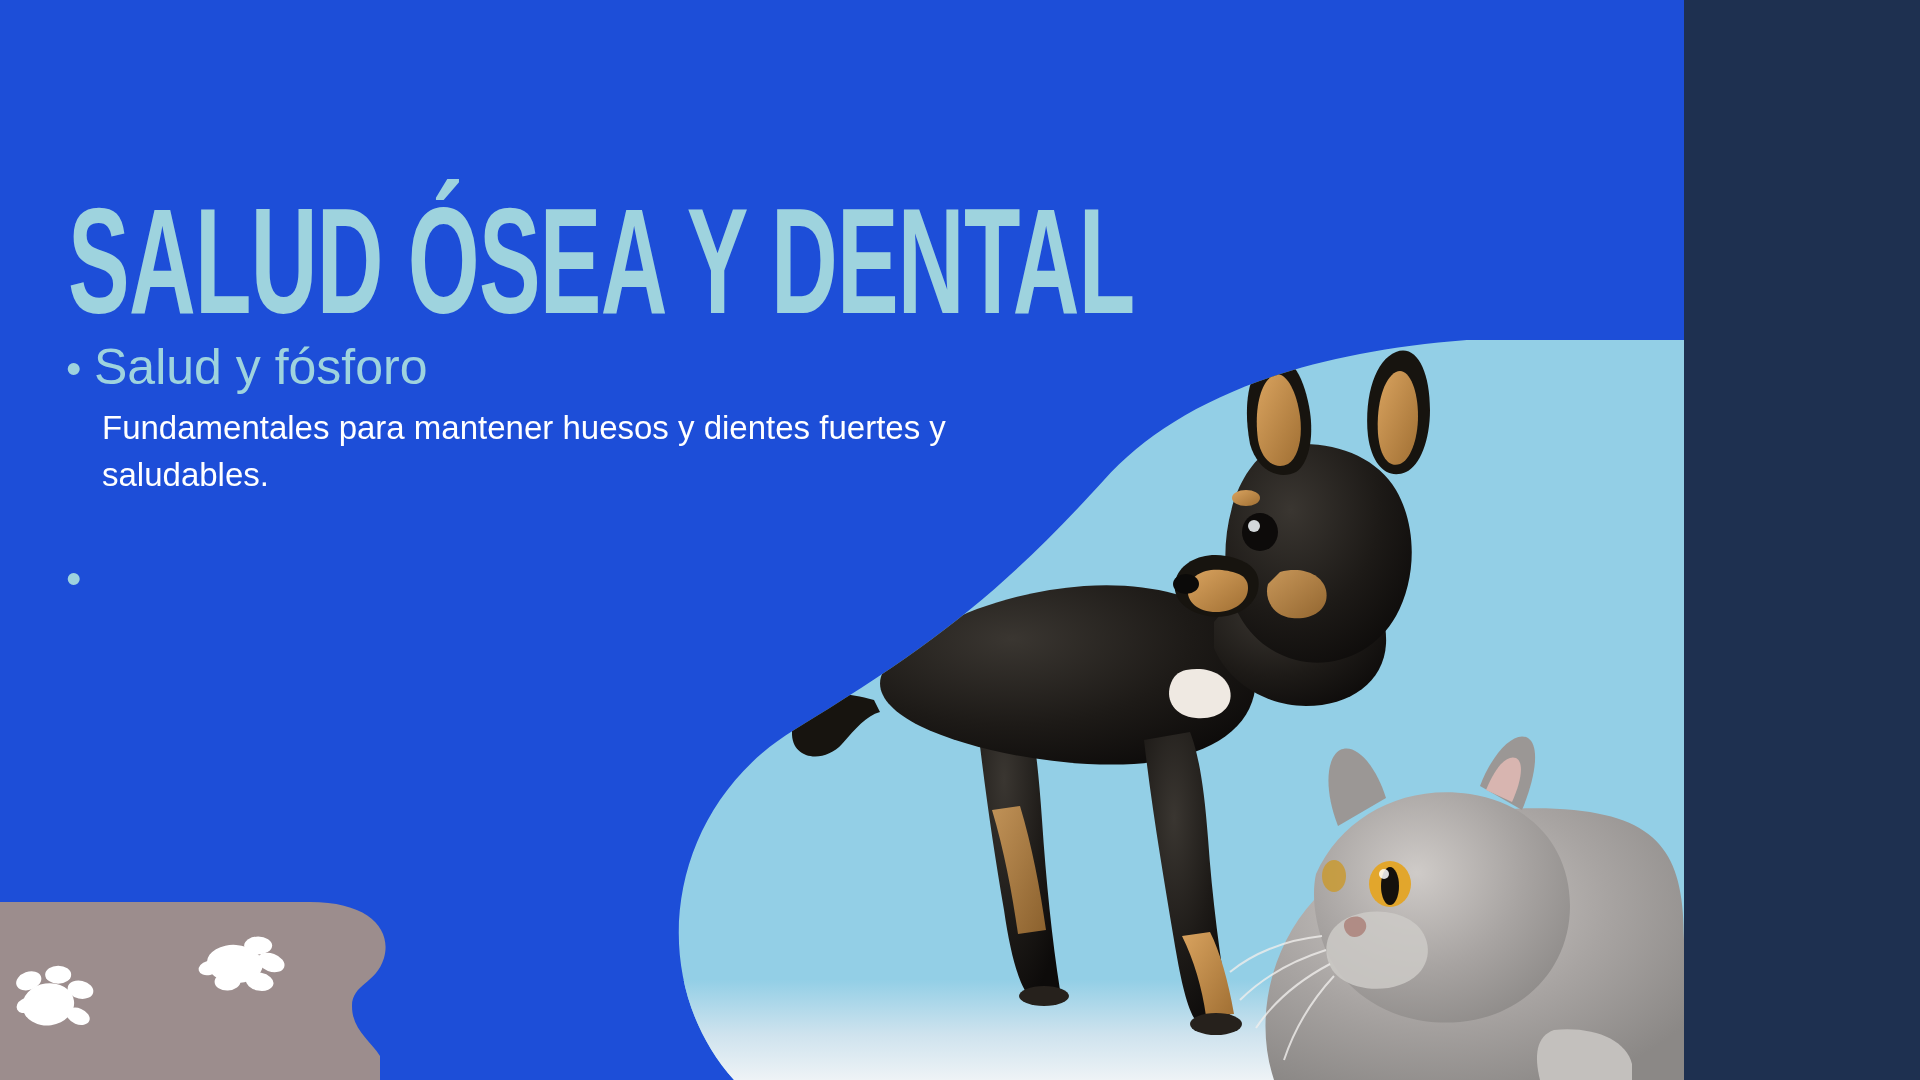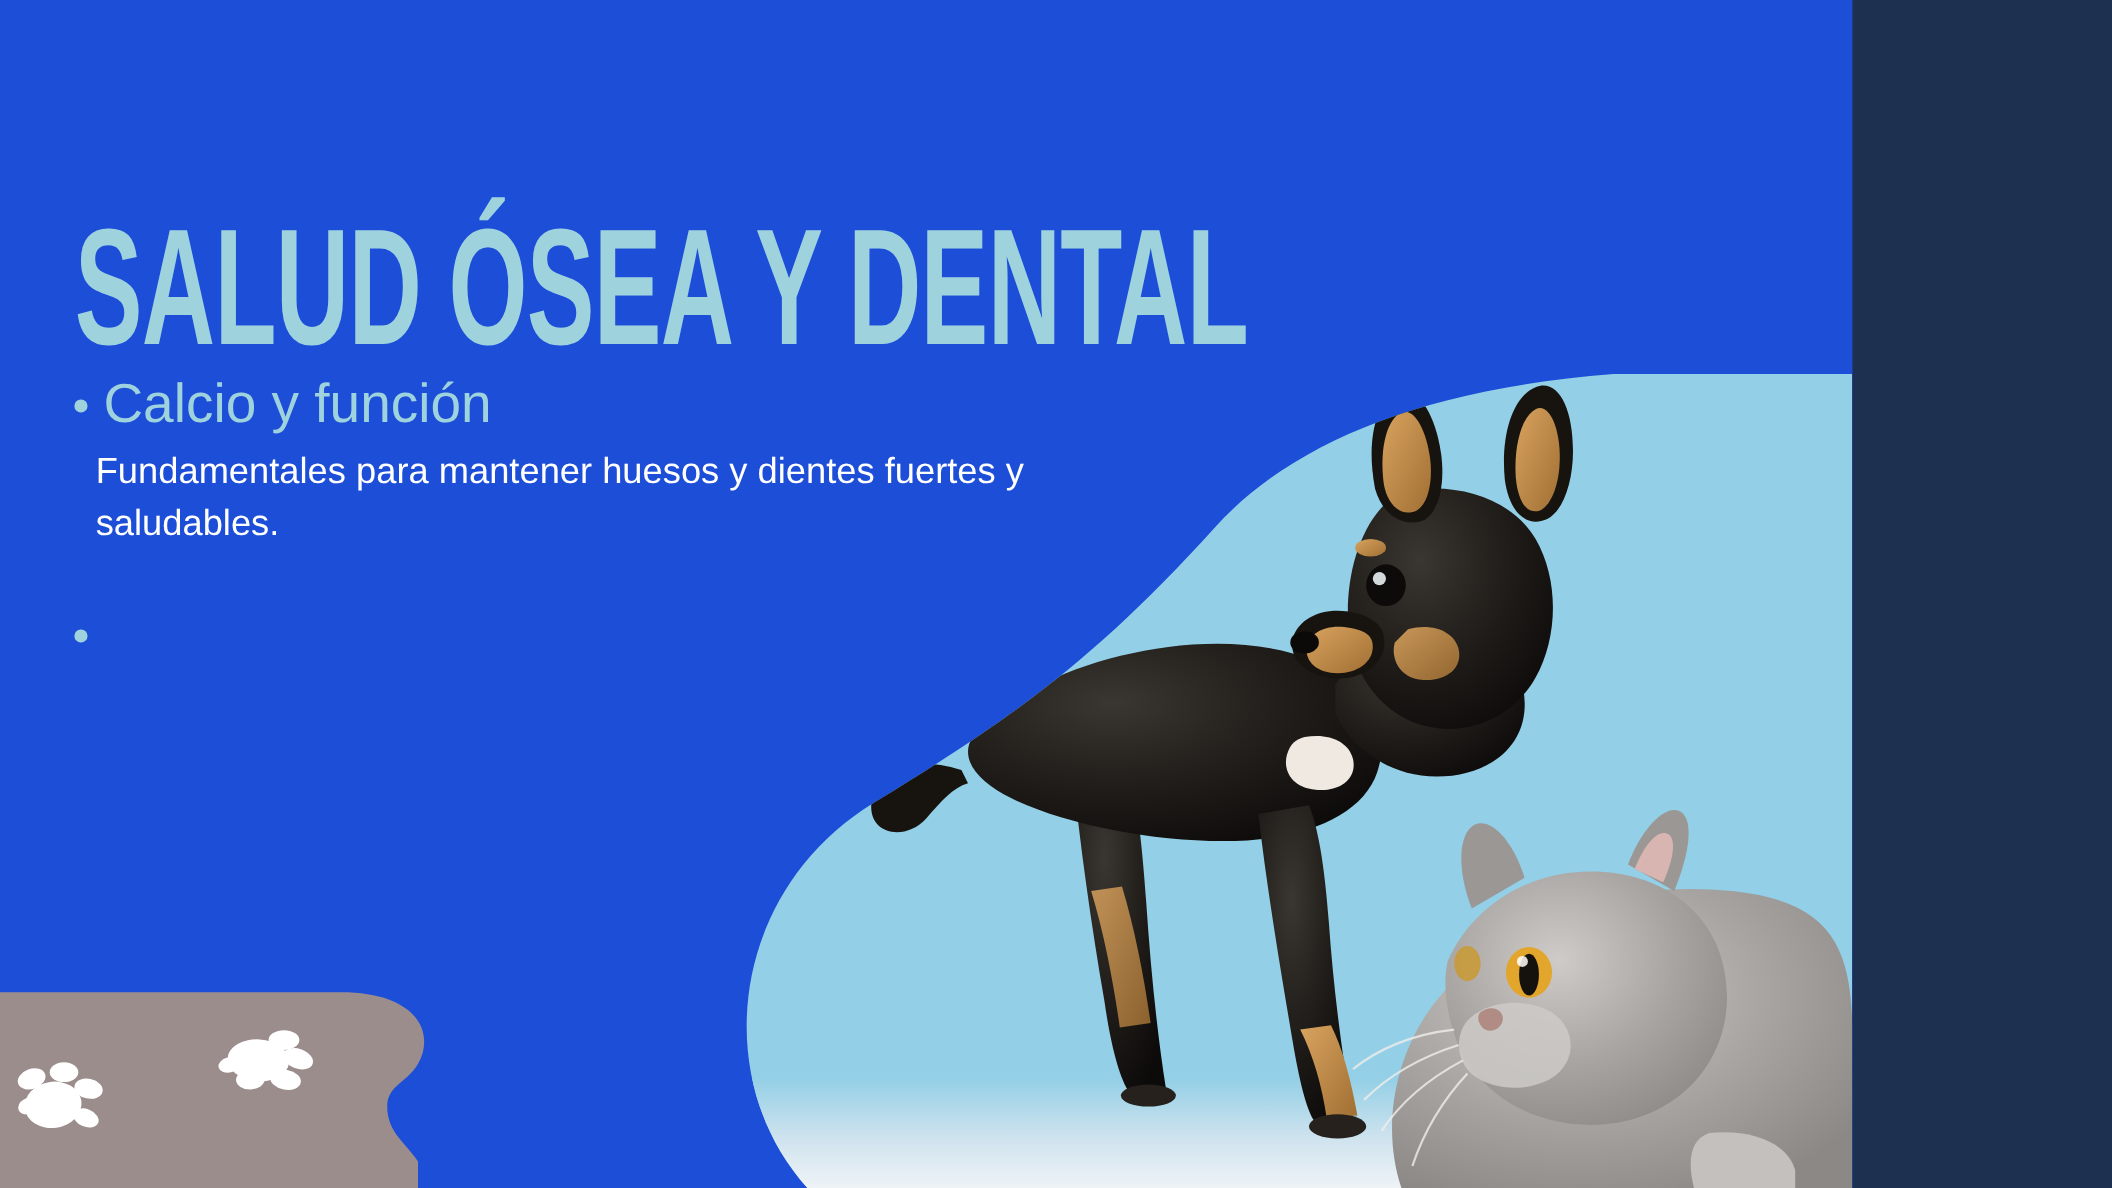--- a/index.html
+++ b/index.html
@@ -73,21 +73,21 @@
   }
   .bullet-dot {
     flex: 0 0 auto;
     width: 28px;
     font-size: 44px;
     line-height: 1;
     color: #9ed3de;
   }
   .bullet-body {
     margin-top: 8px;
-    margin-left: 21px;
+    margin-left: 36px;
     color: #ffffff;
     font-size: 33px;
     line-height: 1.42;
     font-weight: 400;
     max-width: 930px;
   }
 </style>
 </head>
 <body>
 
@@ -253,21 +253,21 @@
     </svg>
   </div>
 
   <h1 id="title">Salud ósea y dental</h1>
 
   <div id="bullets">
 
     <div class="bullet-block">
       <div class="bullet-head">
         <span class="bullet-dot">•</span>
-        <span>Calcio y función</span>
+        <span>Salud y fósforo</span>
       </div>
       <div class="bullet-body">Fundamentales para mantener huesos y dientes fuertes y saludables.</div>
     </div>
 
     <div class="bullet-block">
       <div class="bullet-head">
         <span class="bullet-dot">•</span>
       </div>
     </div>
 

